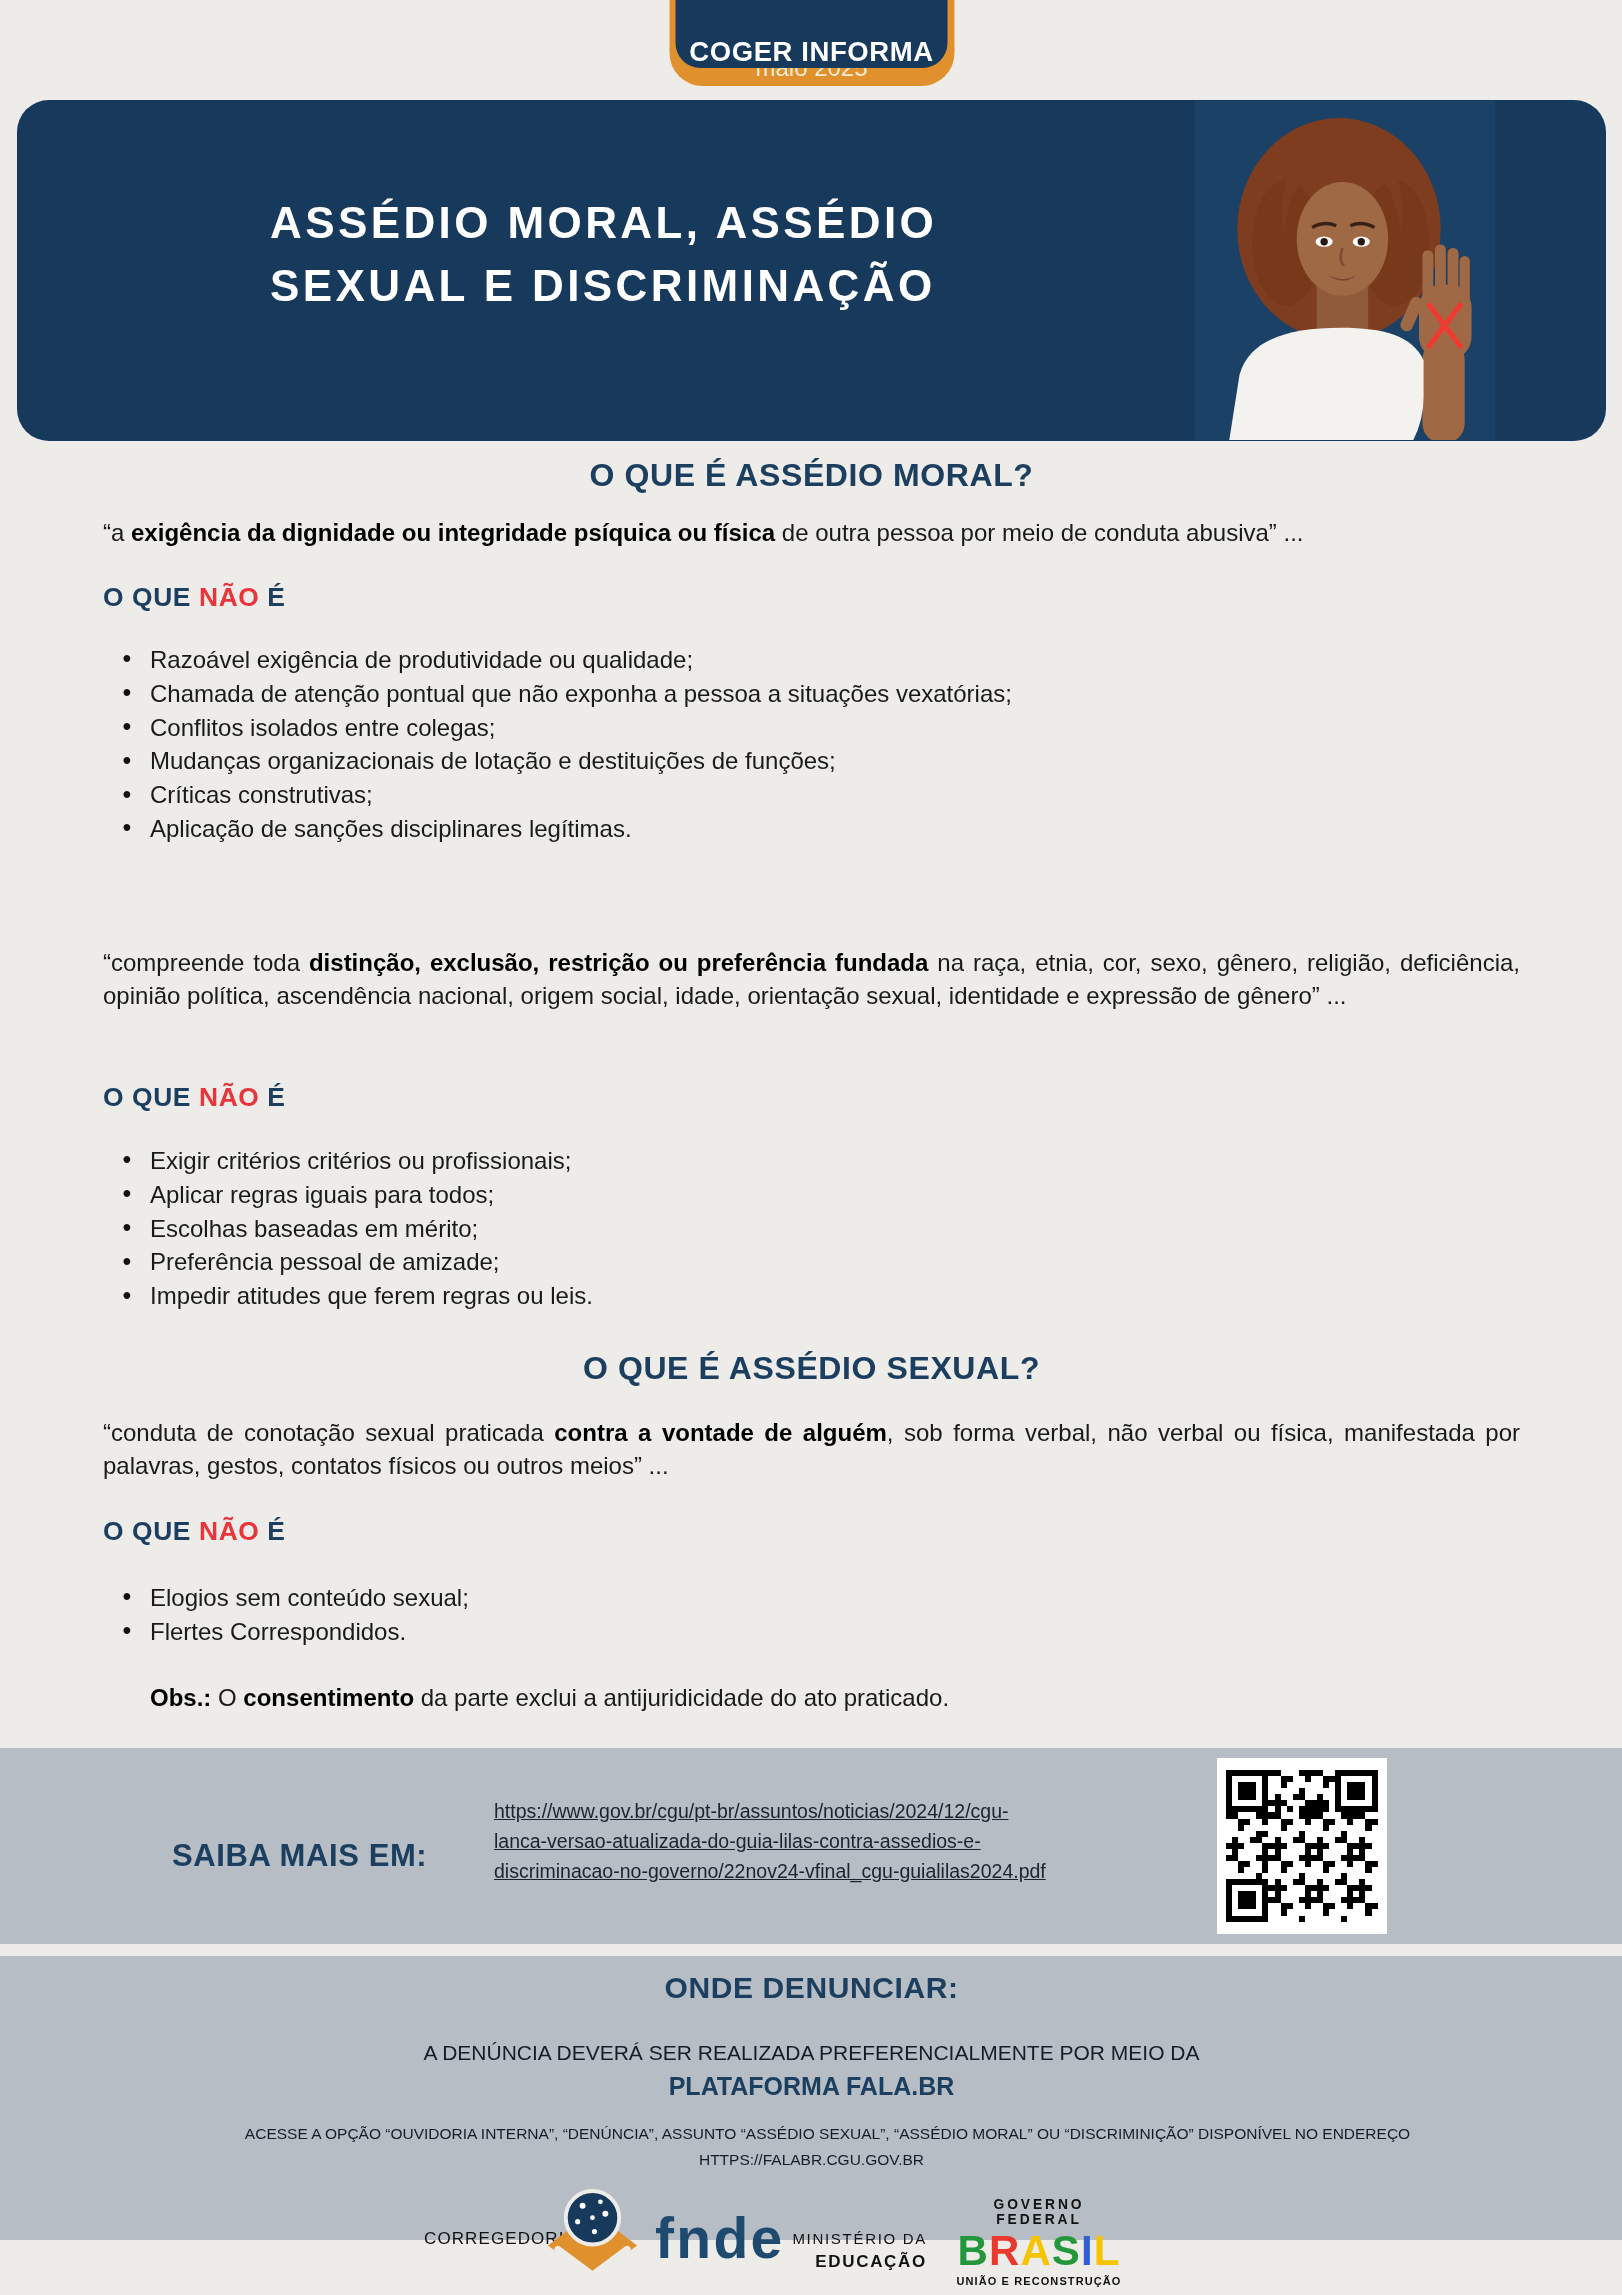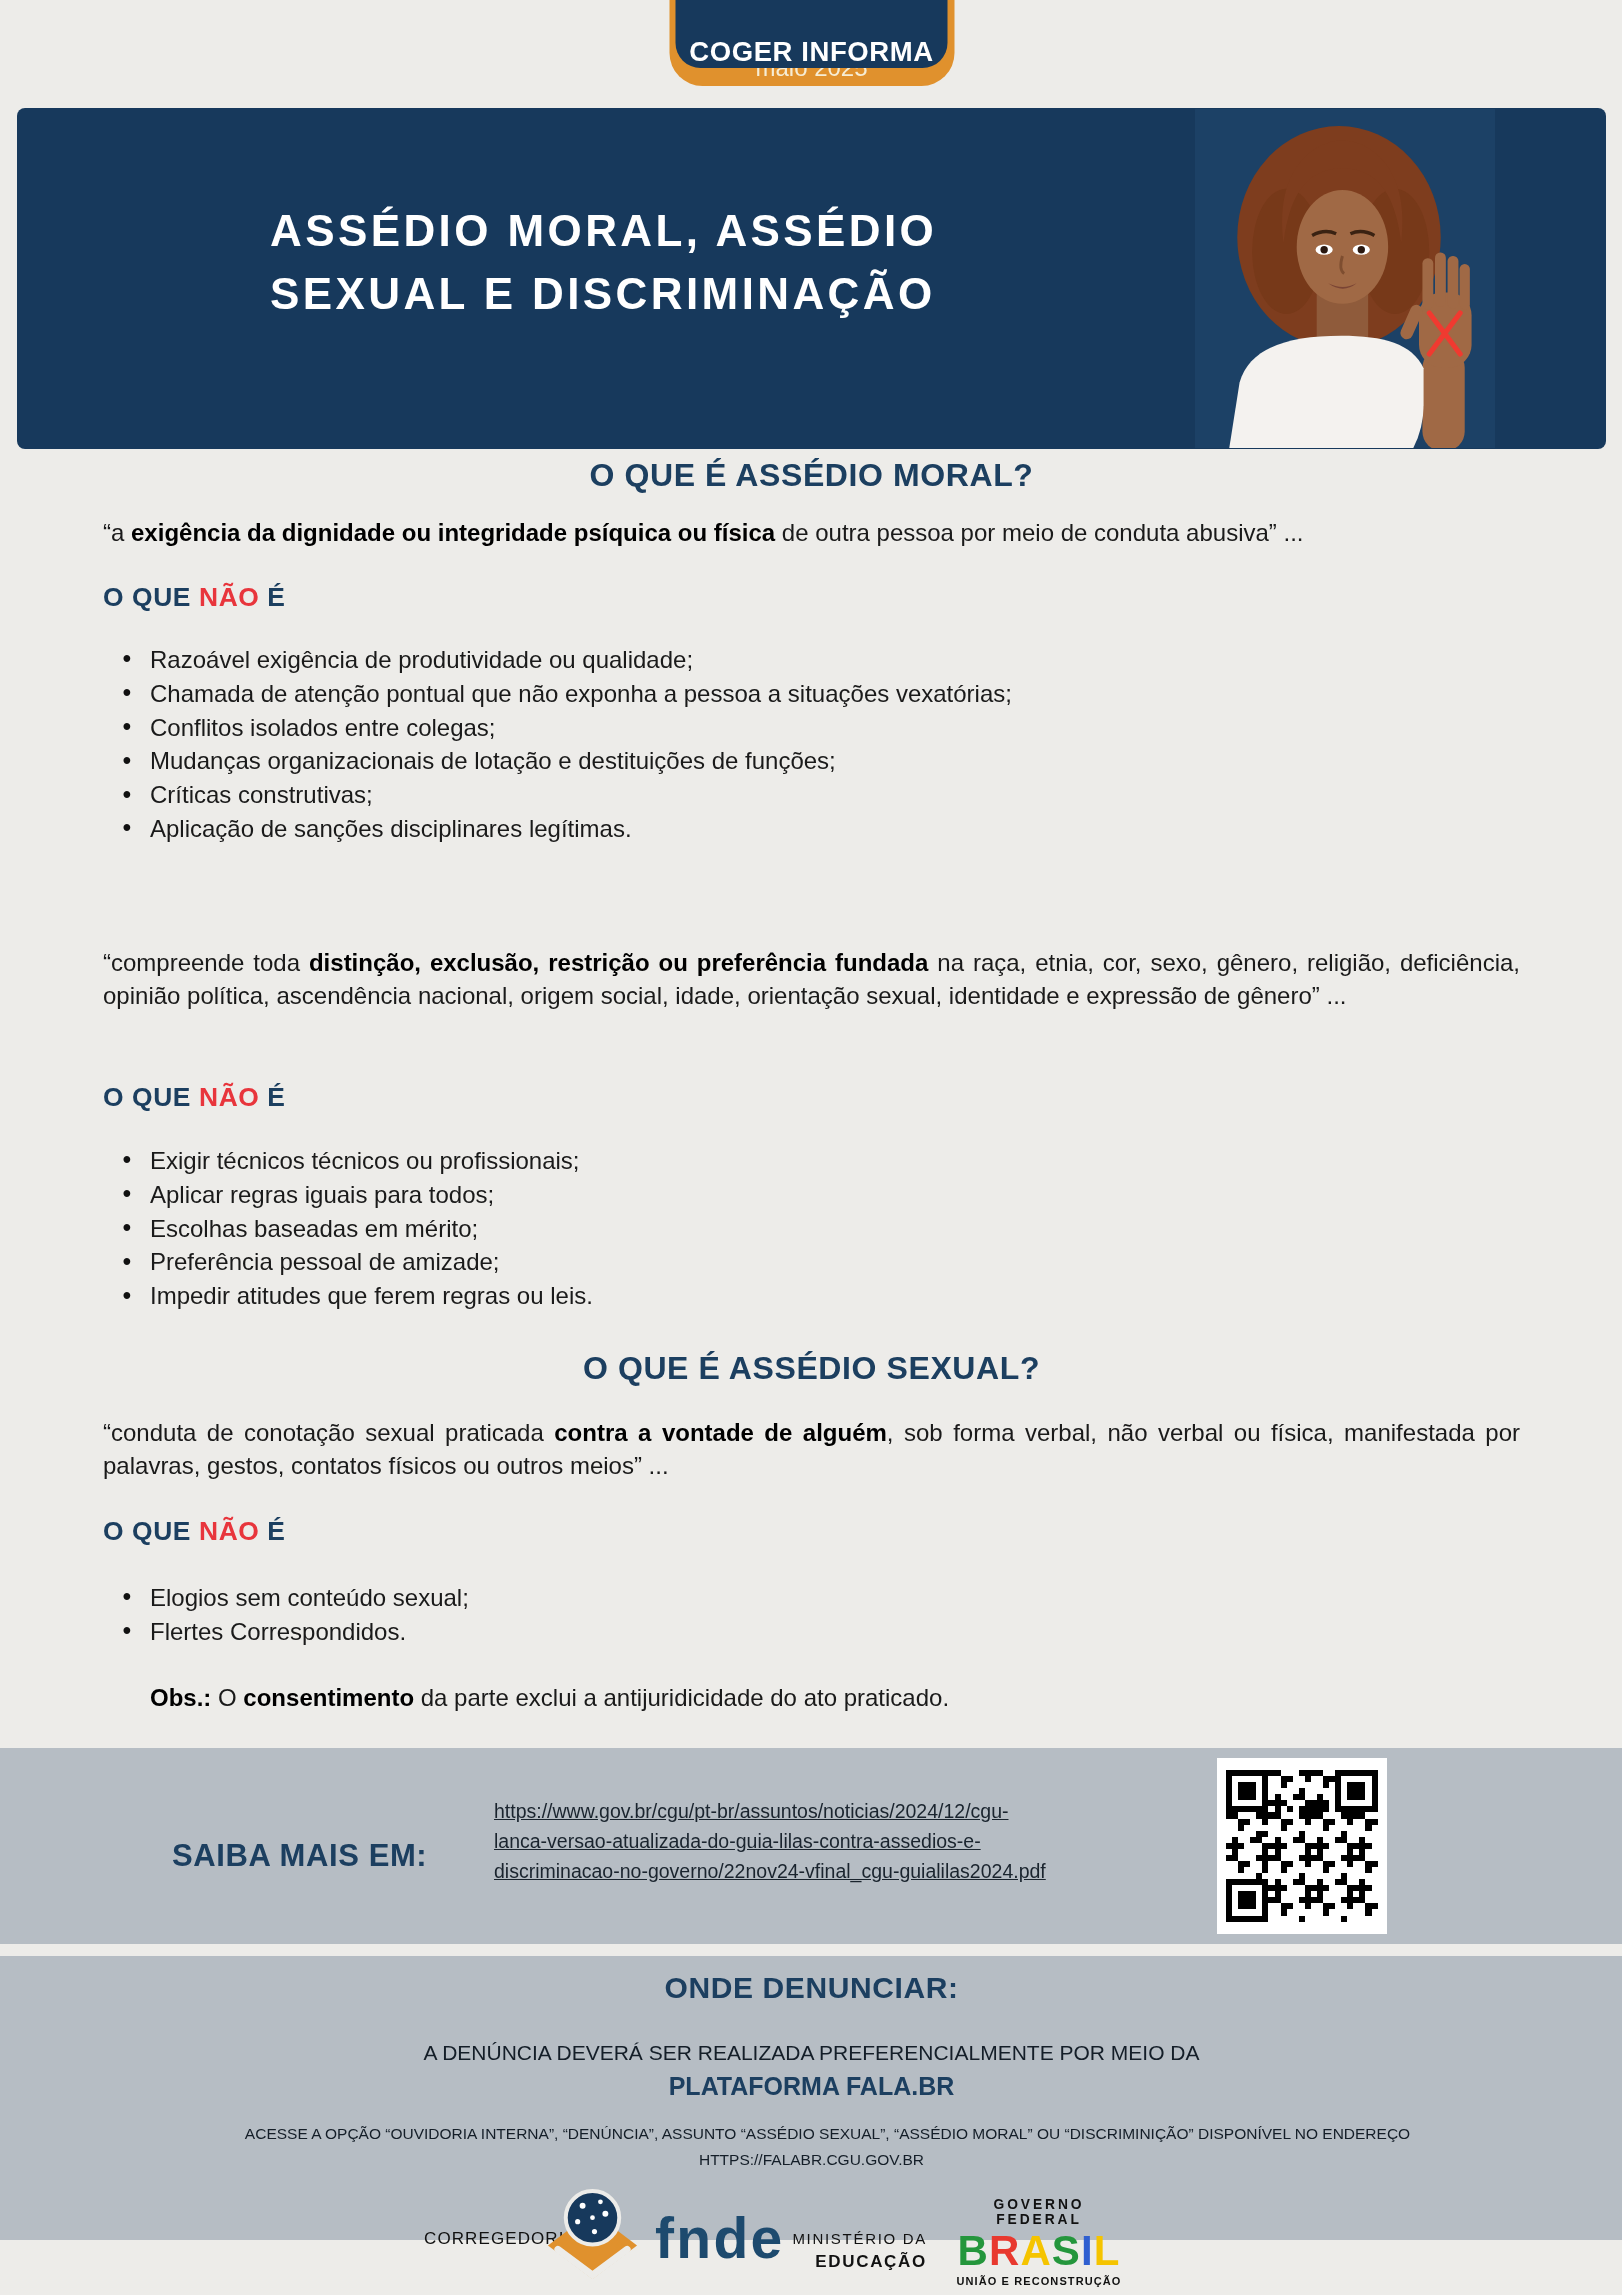--- a/index.html
+++ b/index.html
@@ -15,21 +15,21 @@
   
   .badge{position:absolute;top:0;left:50%;transform:translateX(-50%);width:285px;height:86px;}
   .badge-orange{position:absolute;inset:0;background:var(--orange);border-radius:0 0 33px 33px;}
   .badge-navy{position:absolute;top:0;left:6.9px;right:6.9px;height:68px;background:var(--navy);
     border-radius:0 0 25px 25px;display:flex;align-items:flex-end;justify-content:center;}
   .badge-title{color:#fff;font-size:27.5px;font-weight:bold;letter-spacing:0.6px;}
   .badge-sub{position:absolute;left:0;right:0;top:54px;text-align:center;color:var(--cream);font-size:24px;}
 
   
   .header{position:absolute;top:100px;left:17px;right:17px;height:341px;background:var(--navy);
-    border-radius:8px;overflow:hidden;margin-top:8px;}
+    border-radius:32px;overflow:hidden;}
   .header-title{position:absolute;left:253px;top:91px;color:#fff;font-weight:bold;
     font-size:44px;line-height:63px;letter-spacing:3.4px;}
   .photo{position:absolute;top:1.1px;right:111px;width:300px;height:339px;}
   .photo svg{display:block;width:100%;height:100%;}
 
   
   .sec-heading{position:absolute;left:0;width:100%;text-align:center;color:var(--heading-navy);
     font-size:32px;font-weight:bold;letter-spacing:0.6px;
     text-decoration-thickness:3.4px;text-underline-offset:9.2px;}
   .quote{position:absolute;left:103px;width:1417px;font-size:24px;line-height:33px;color:var(--text);
@@ -132,21 +132,21 @@
     <li>Chamada de atenção pontual que não exponha a pessoa a situações vexatórias;</li>
     <li>Conflitos isolados entre colegas;</li>
     <li>Mudanças organizacionais de lotação e destituições de funções;</li>
     <li>Críticas construtivas;</li>
     <li>Aplicação de sanções disciplinares legítimas.</li>
   </ul>
 
   <p class="quote" style="top:946px"><span>“compreende toda </span><b>distinção, exclusão, restrição ou preferência fundada</b><span> na raça, etnia, cor, sexo, gênero, religião, deficiência, opinião política, ascendência nacional, origem social, idade, orientação sexual, identidade e expressão de gênero” ...</span></p>
   <div class="not-label" style="top:1082px"><span>O QUE </span><span class="neg">NÃO</span><span> É</span></div>
   <ul class="bullets" style="top:1149px">
-    <li>Exigir técnicos técnicos ou profissionais;</li>
+    <li>Exigir critérios critérios ou profissionais;</li>
     <li>Aplicar regras iguais para todos;</li>
     <li>Escolhas baseadas em mérito;</li>
     <li>Preferência pessoal de amizade;</li>
     <li>Impedir atitudes que ferem regras ou leis.</li>
   </ul>
 
   <h2 class="sec-heading" style="top:1350px">O QUE É ASSÉDIO SEXUAL?</h2>
   <p class="quote" style="top:1416px"><span>“conduta de conotação sexual praticada </span><b>contra a vontade de alguém</b><span>, sob forma verbal, não verbal ou física, manifestada por palavras, gestos, contatos físicos ou outros meios” ...</span></p>
   <div class="not-label" style="top:1516px"><span>O QUE </span><span class="neg">NÃO</span><span> É</span></div>
   <ul class="bullets" style="top:1586px">

